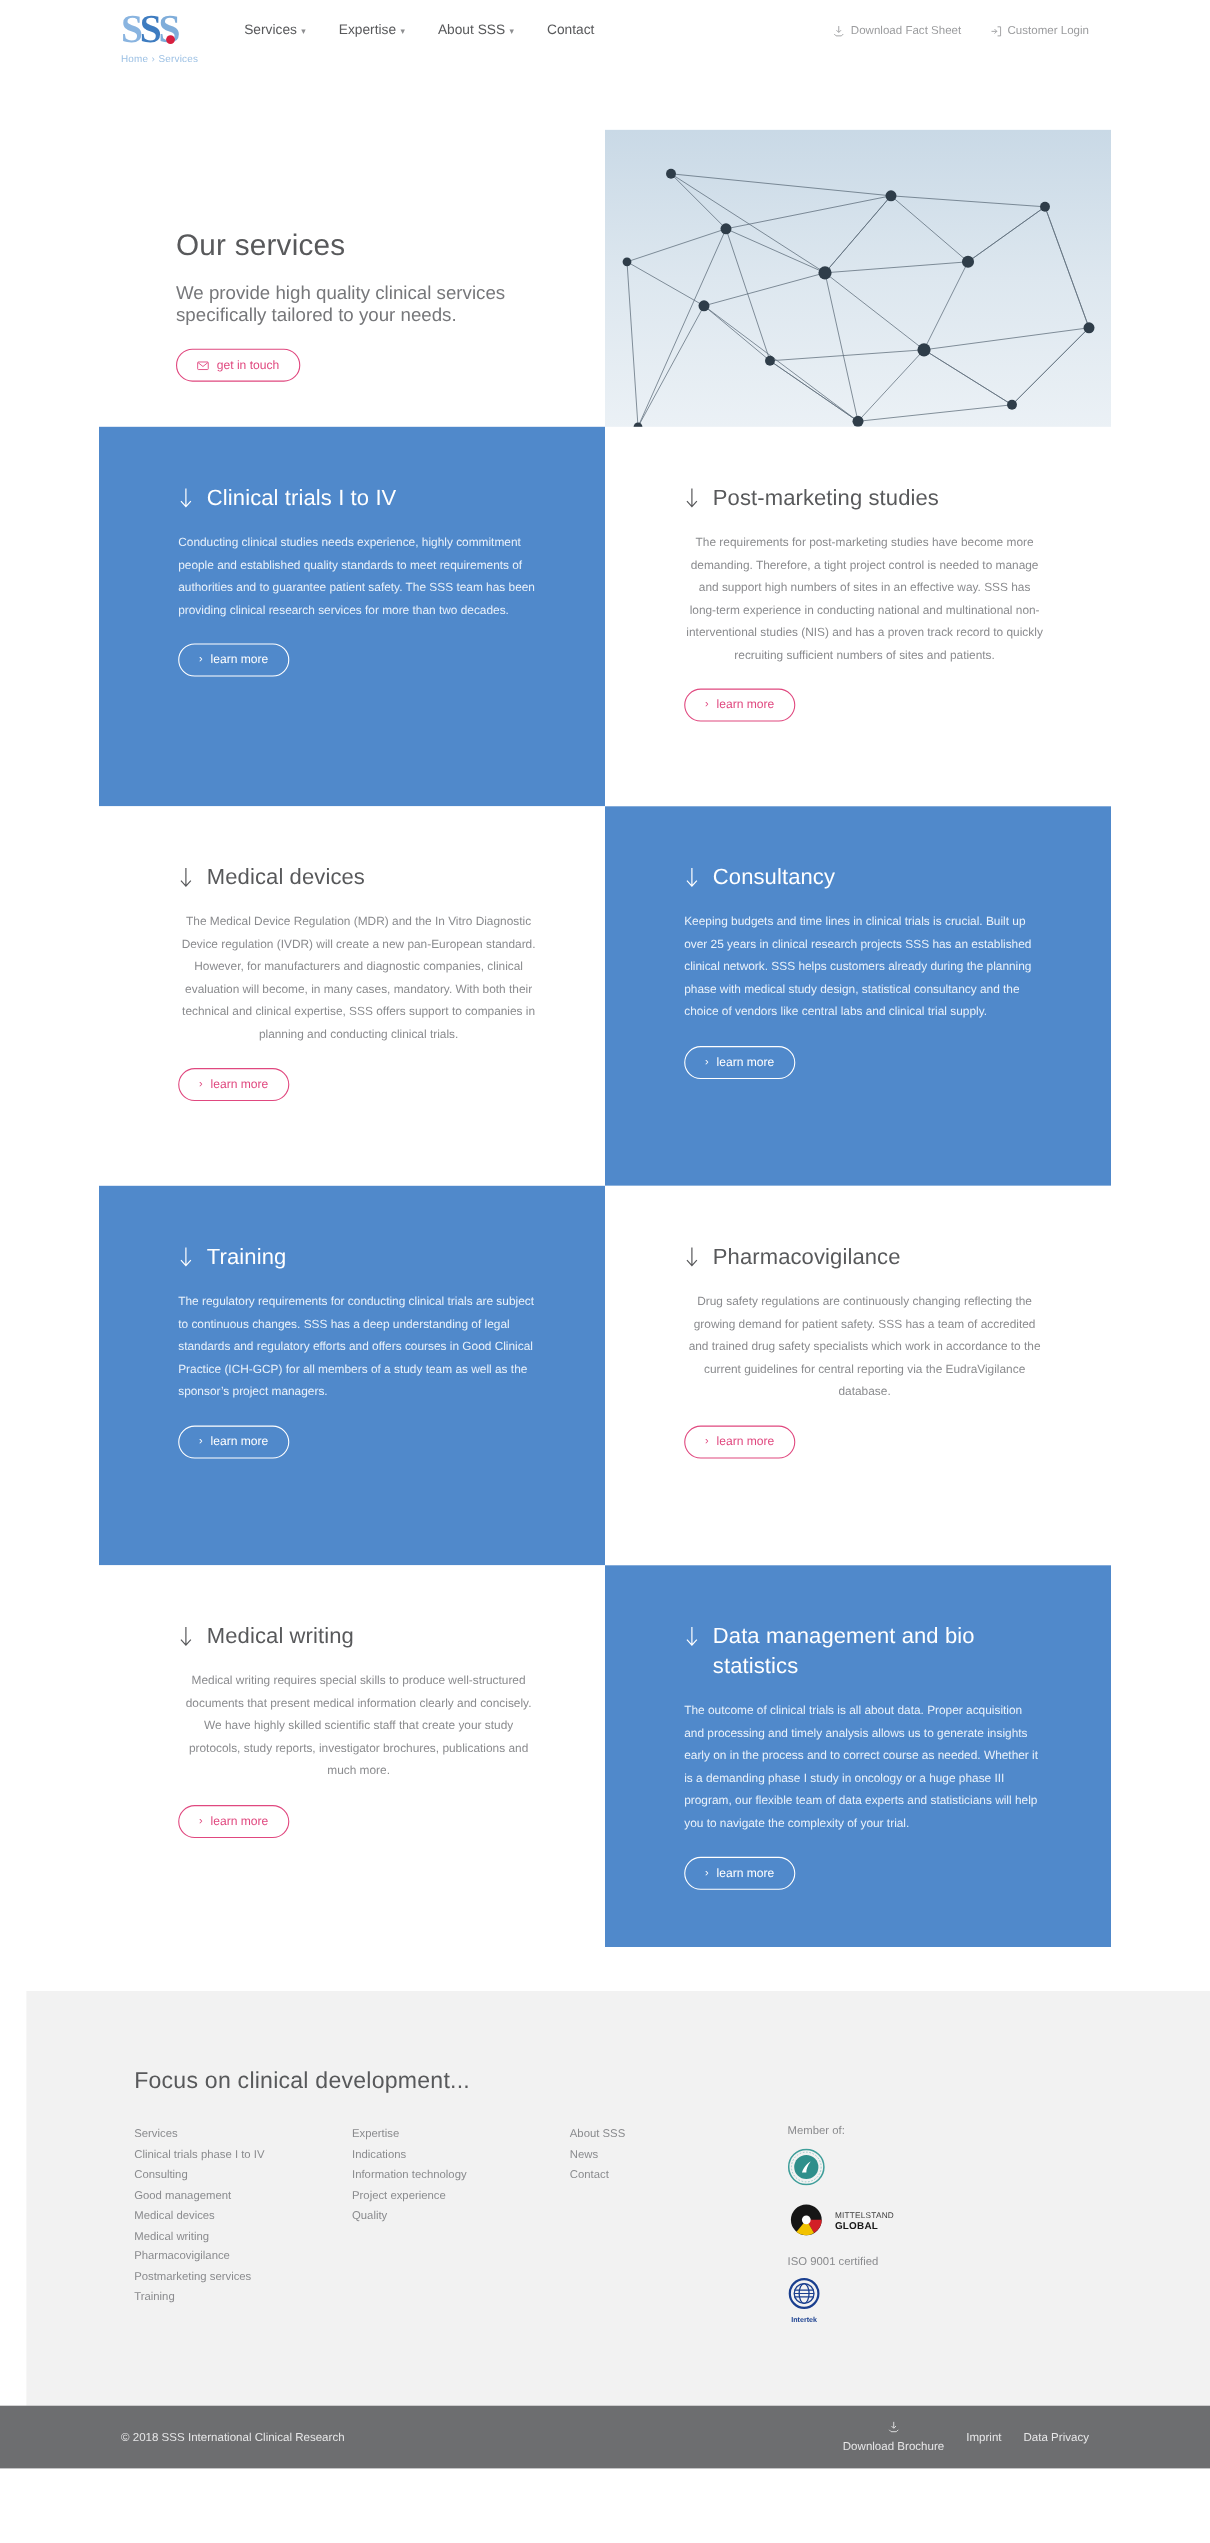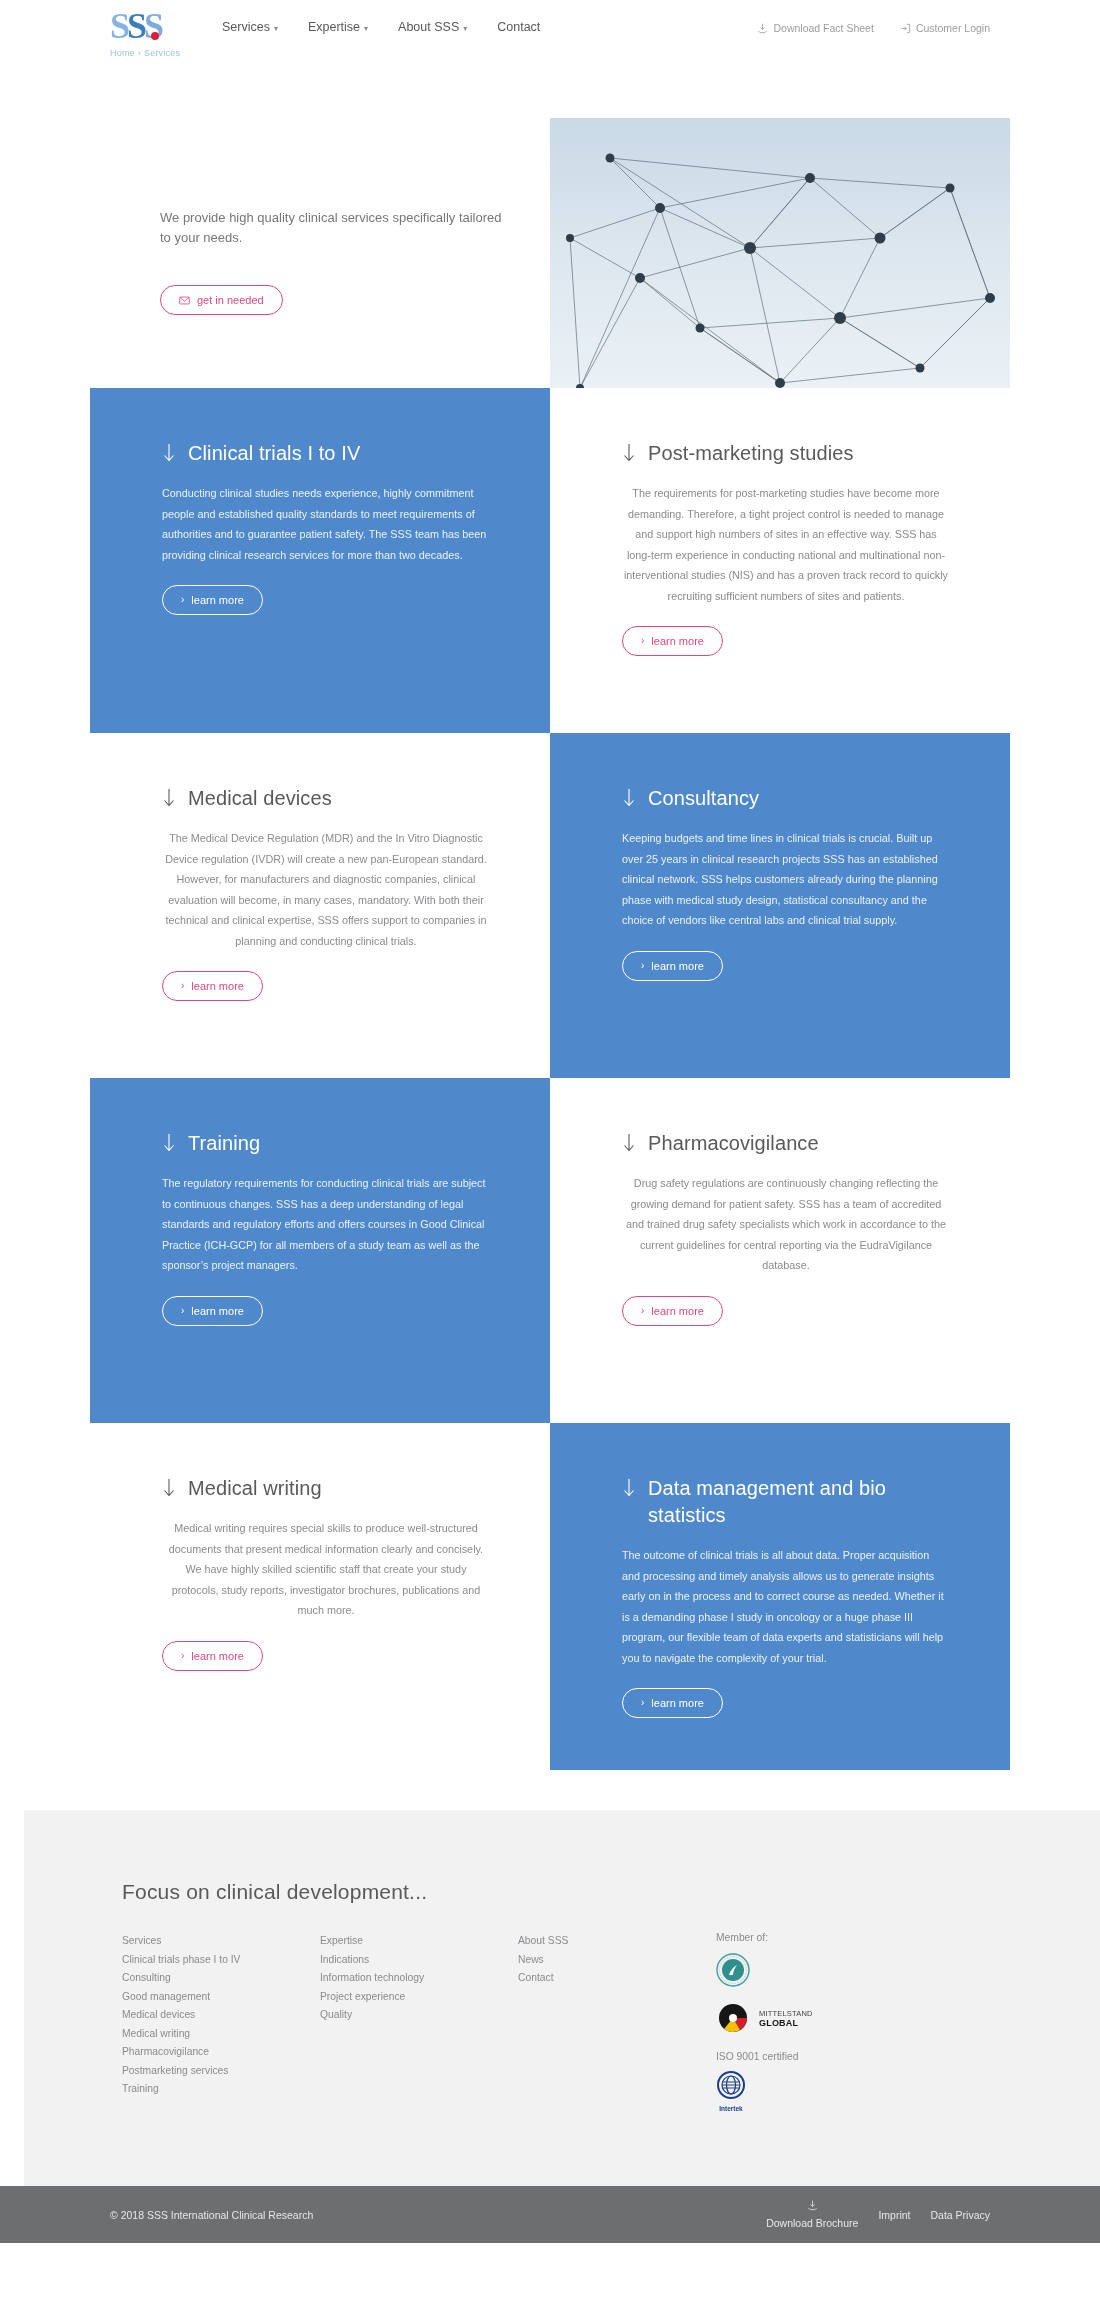--- a/index.html
+++ b/index.html
@@ -111,25 +111,25 @@
     width: 350px;
   }
   .hero-title {
     font-size: 27px;
     color: #58595b;
     font-weight: normal;
     letter-spacing: .2px;
     margin-bottom: 18px;
   }
   .hero-sub {
-    font-size: 13px;
+    font-size: 17px;
     color: #76777a;
     line-height: 20px;
     width: 345px;
-    margin-bottom: 37px;
+    margin-bottom: 20px;
   }
 
   .btn {
     display: inline-flex;
     align-items: center;
     gap: 7px;
     border-radius: 20px;
     padding: 8px 18px;
     font-size: 11px;
     text-decoration: none;
@@ -322,29 +322,30 @@
           <circle cx="440" cy="180" r="5"></circle>
         <circle cx="370" cy="250" r="4.5"></circle>
           <circle cx="290" cy="200" r="6"></circle>
           <circle cx="230" cy="265" r="5"></circle>
         <circle cx="20" cy="120" r="4"></circle>
           <circle cx="60" cy="40" r="4.5"></circle>
       </g>
     </svg>
   </div>
   <div class="hero-text">
+    <h1 class="hero-title">Our services</h1>
     <p class="hero-sub">We provide high quality clinical services specifically tailored to your needs.</p>
     <a href="#" class="btn btn-pink">
       <span class="ico">
         <svg viewBox="0 0 16 12" fill="none" stroke="#e0487f" stroke-width="1.2">
           <rect x="1" y="1" width="14" height="10" rx="1"></rect>
             <path d="M1.5 1.8L8 7l6.5-5.2"></path>
         </svg>
       </span>
-      <span>get in needed</span>
+      <span>get in touch</span>
     </a>
   </div>
 </section>
 
 <section class="grid">
 
   <div class="row">
     <article class="card blue tall">
       <h2 class="card-title">
         <span class="arrow-down">

